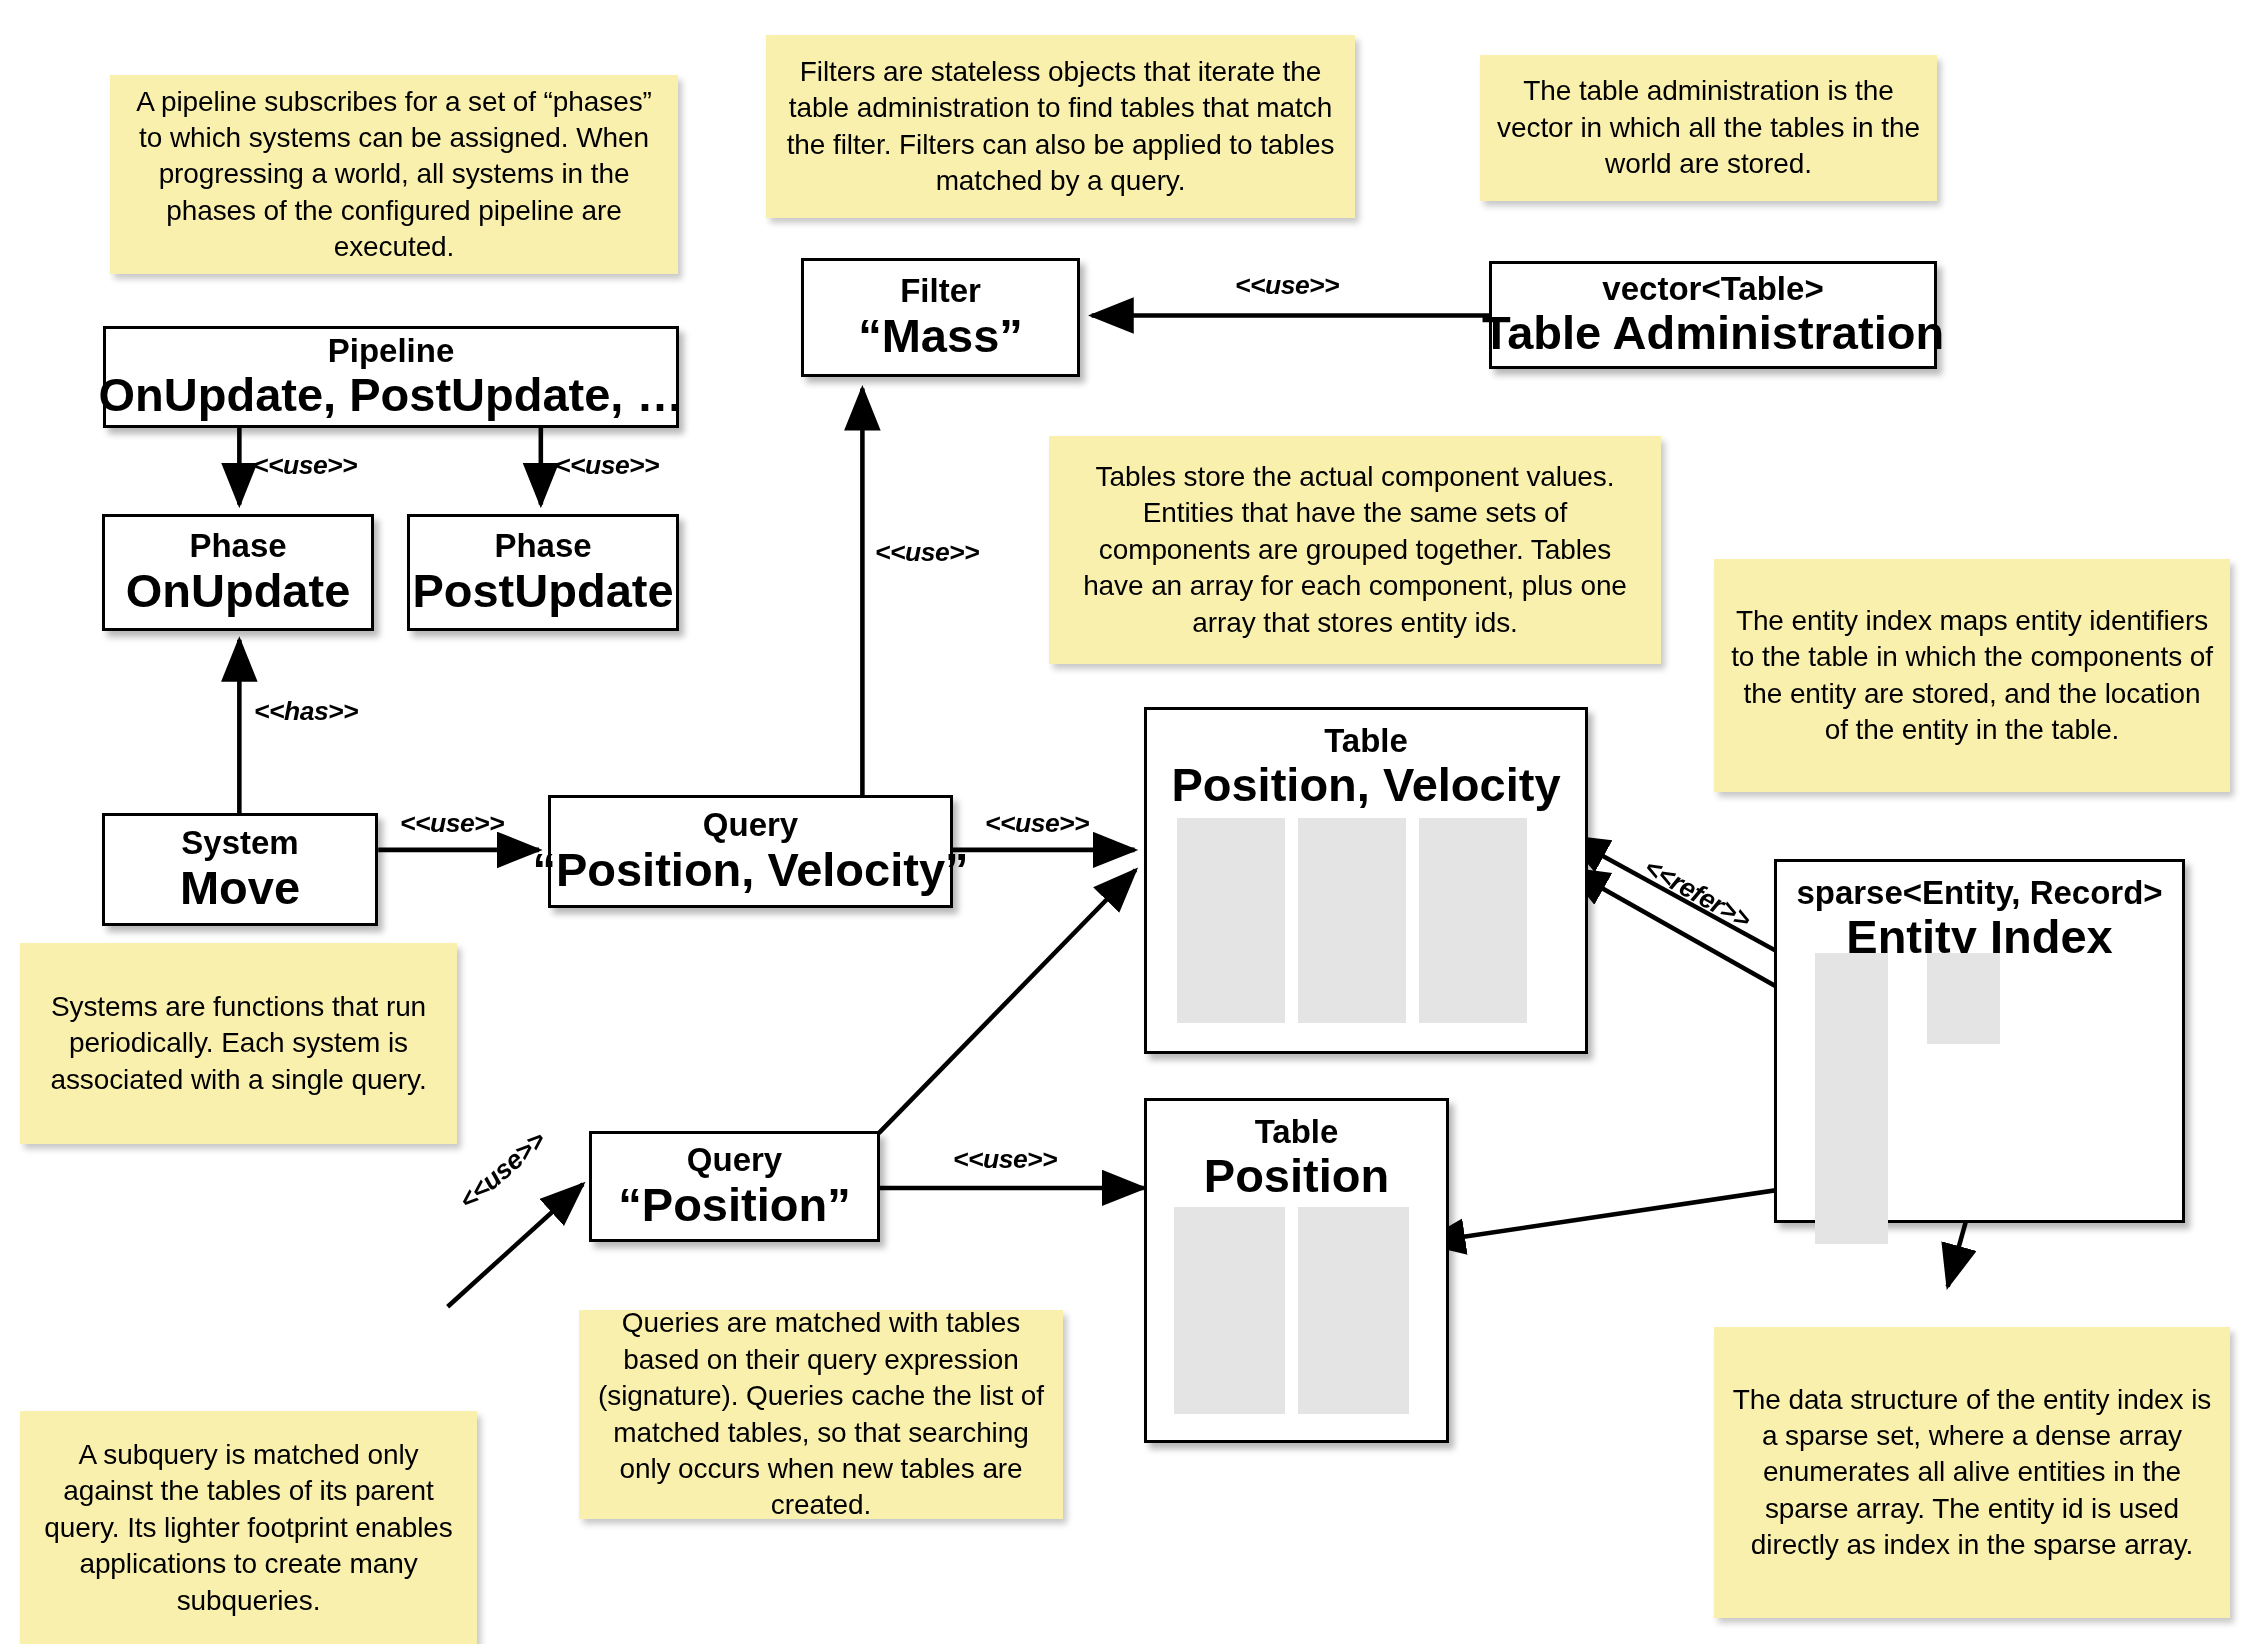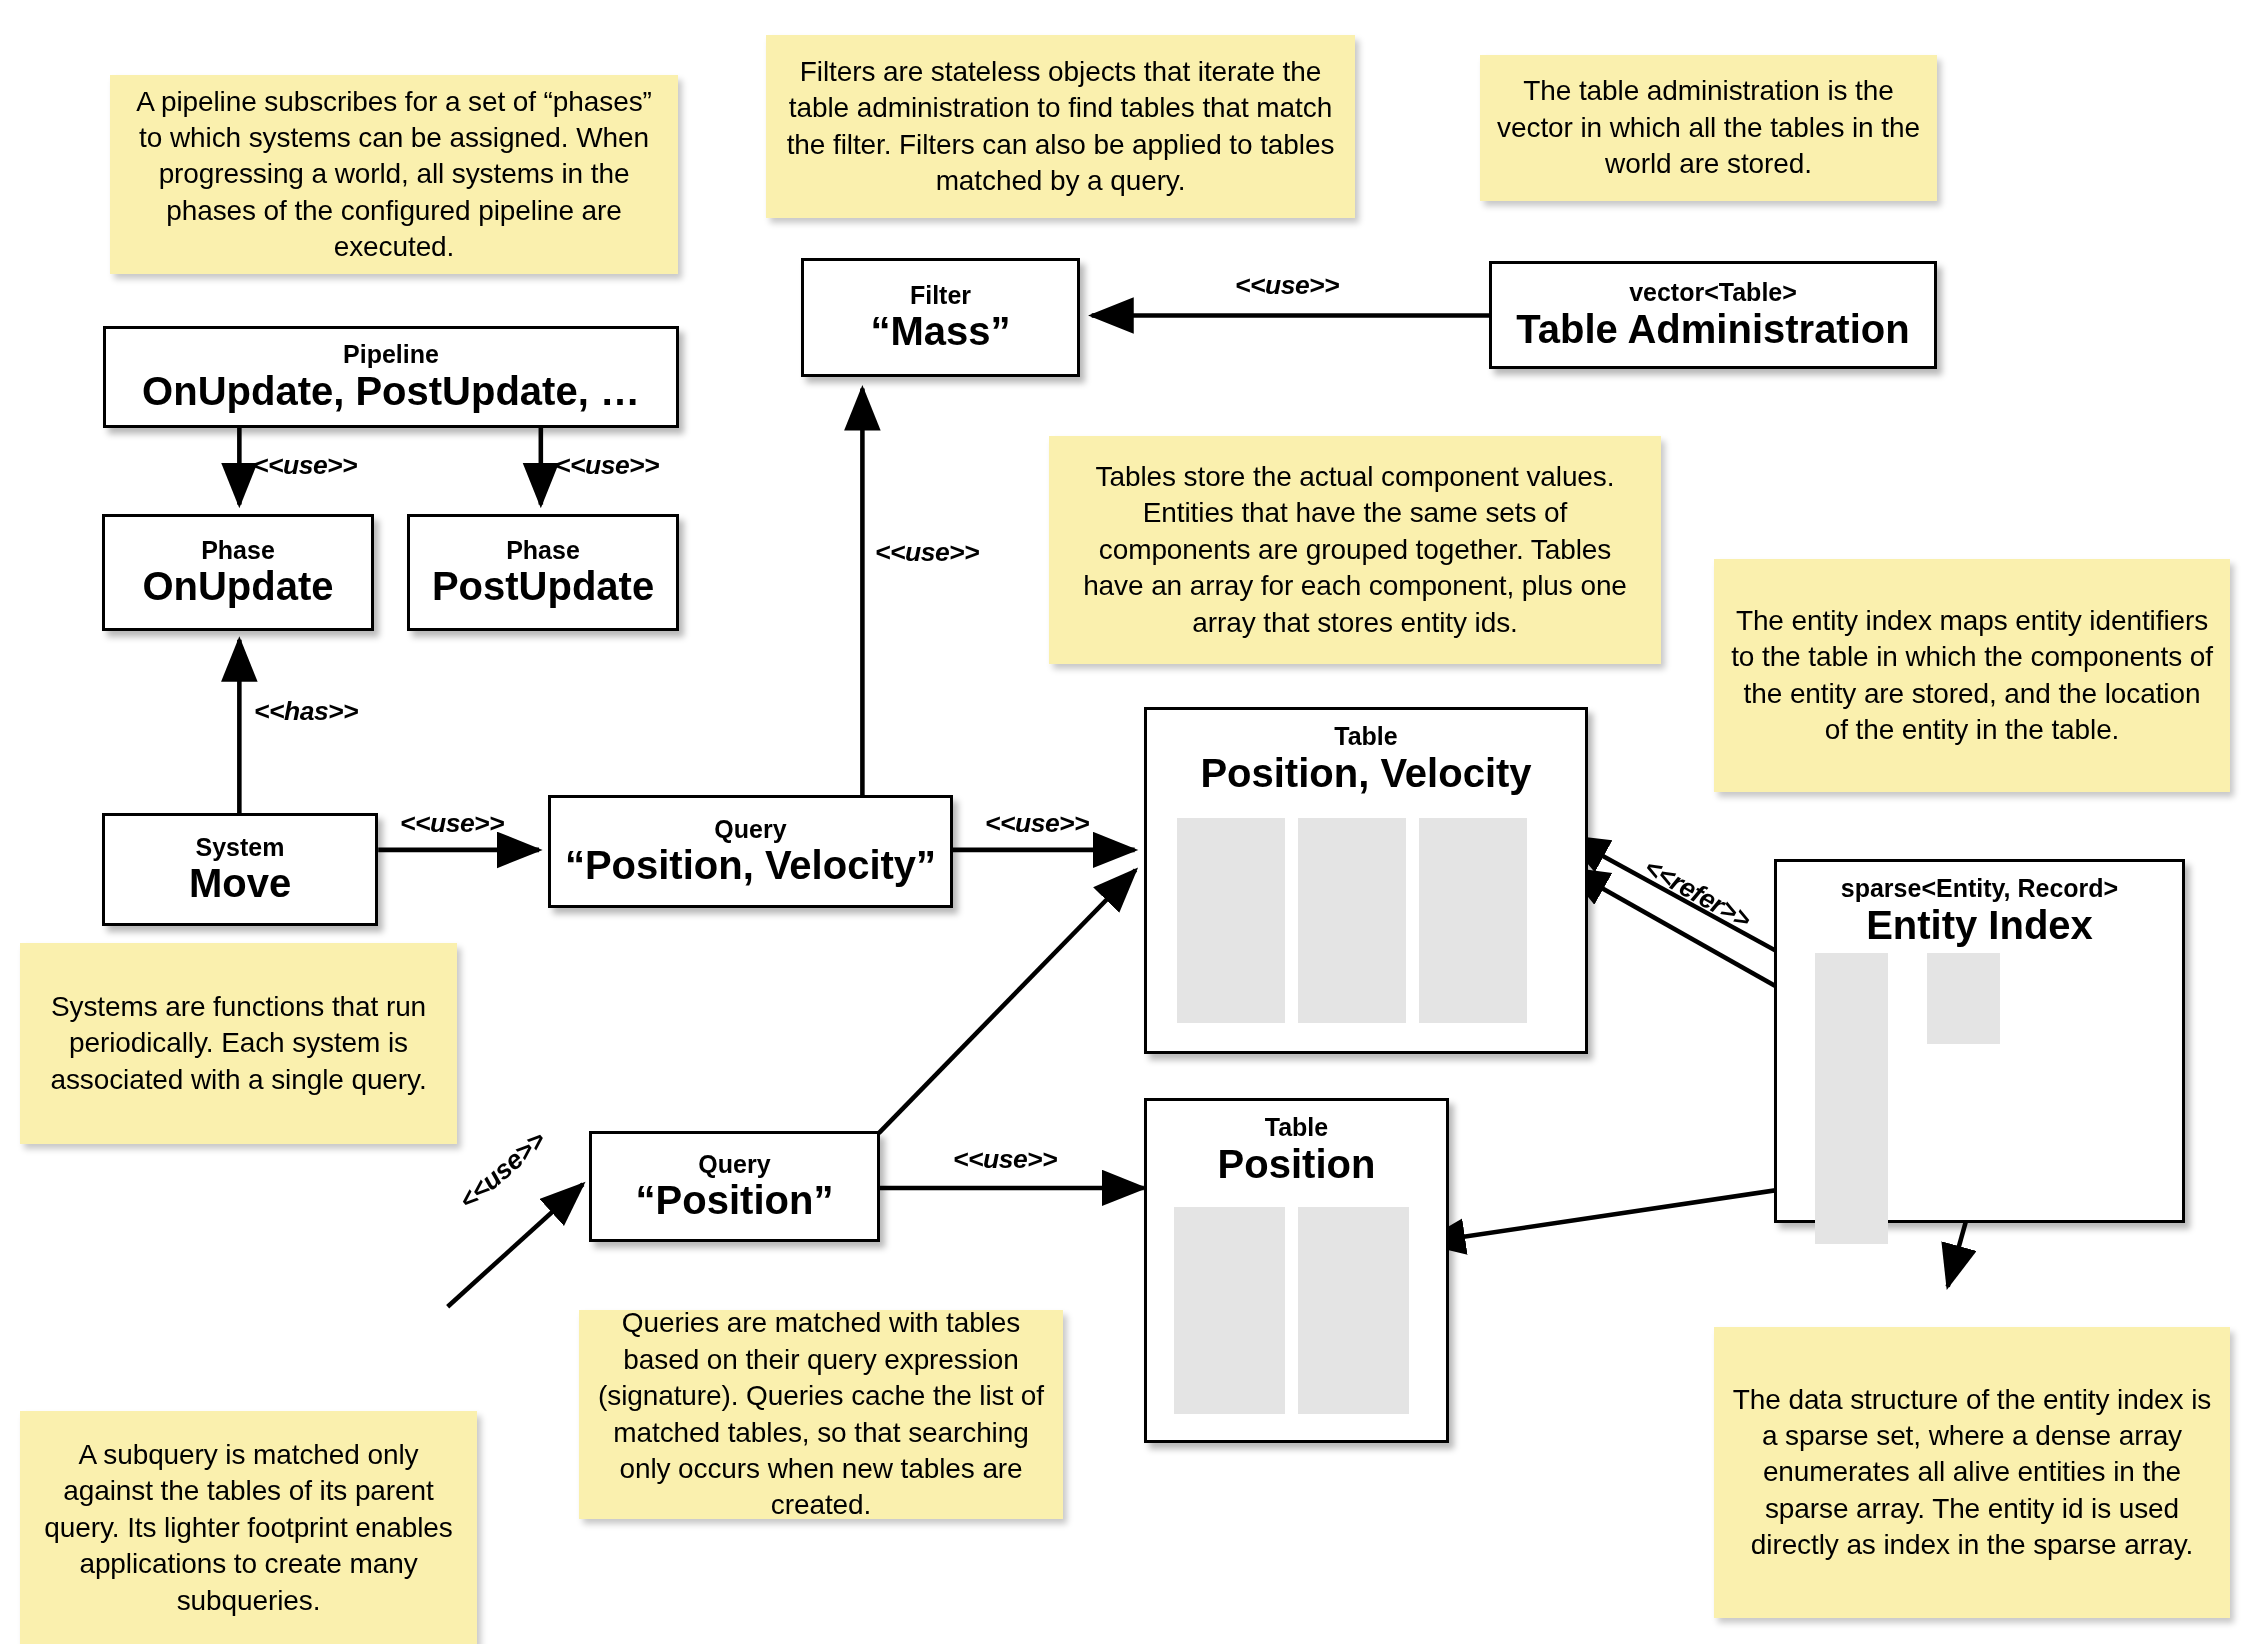--- a/index.html
+++ b/index.html
@@ -43,28 +43,28 @@
     box-sizing: border-box;
     display: flex;
     flex-direction: column;
     align-items: center;
     box-shadow: 4.6px 5.5px 6.4px rgba(0,0,0,0.28);
   }
   .box.centered {
     justify-content: center;
   }
   .box .stereotype {
-    font-size: 25px;
+    font-size: 33px;
     font-weight: 700;
     line-height: 1.08;
     text-align: center;
     white-space: nowrap;
   }
   .box .title {
-    font-size: 40px;
+    font-size: 47px;
     font-weight: 700;
     line-height: 1.1;
     text-align: center;
     white-space: nowrap;
     margin-top: 0.9px;
   }
   
   .tablebox {
     padding-top: 12.8px;
   }

